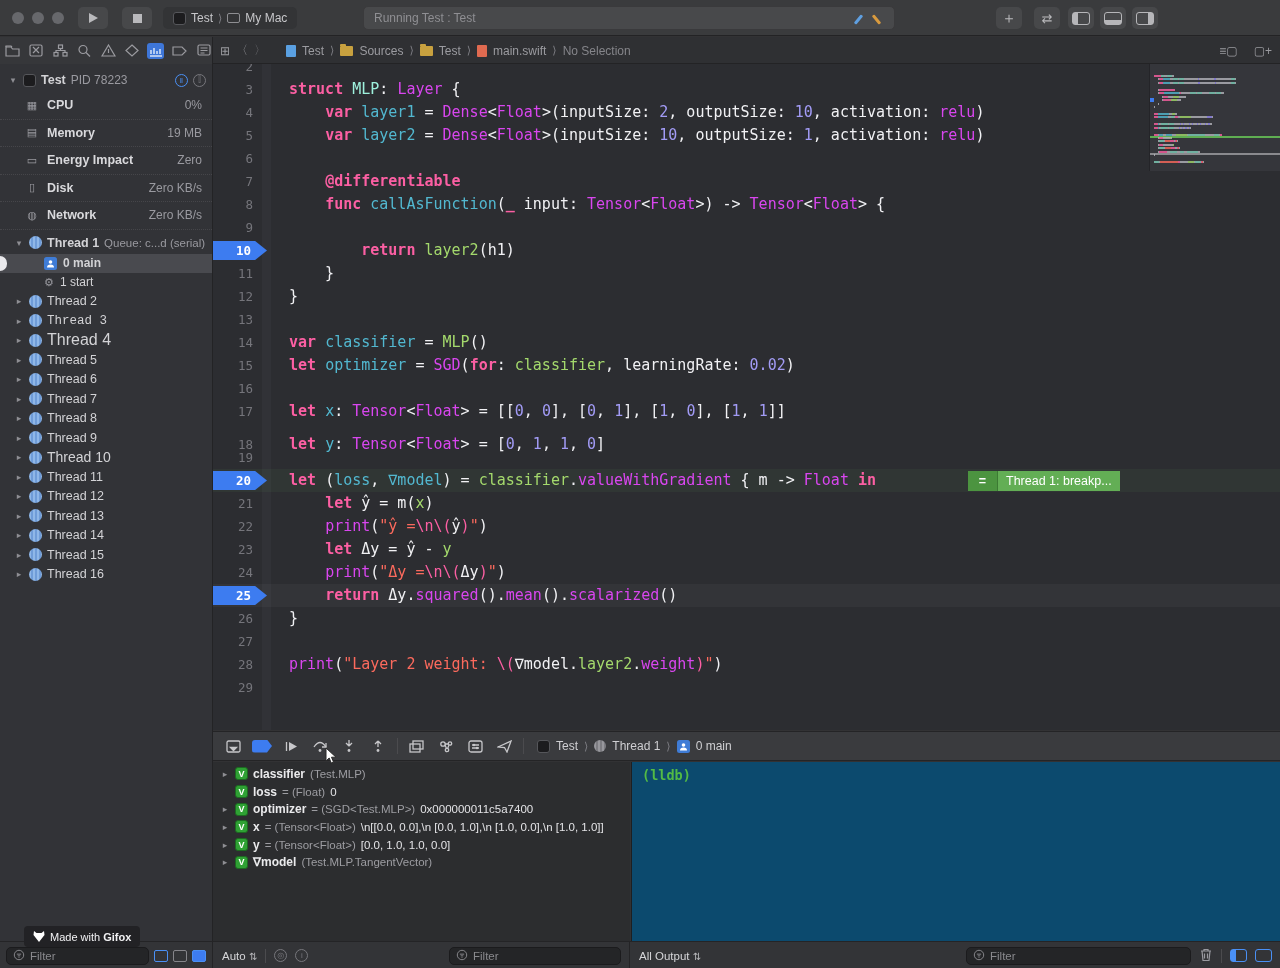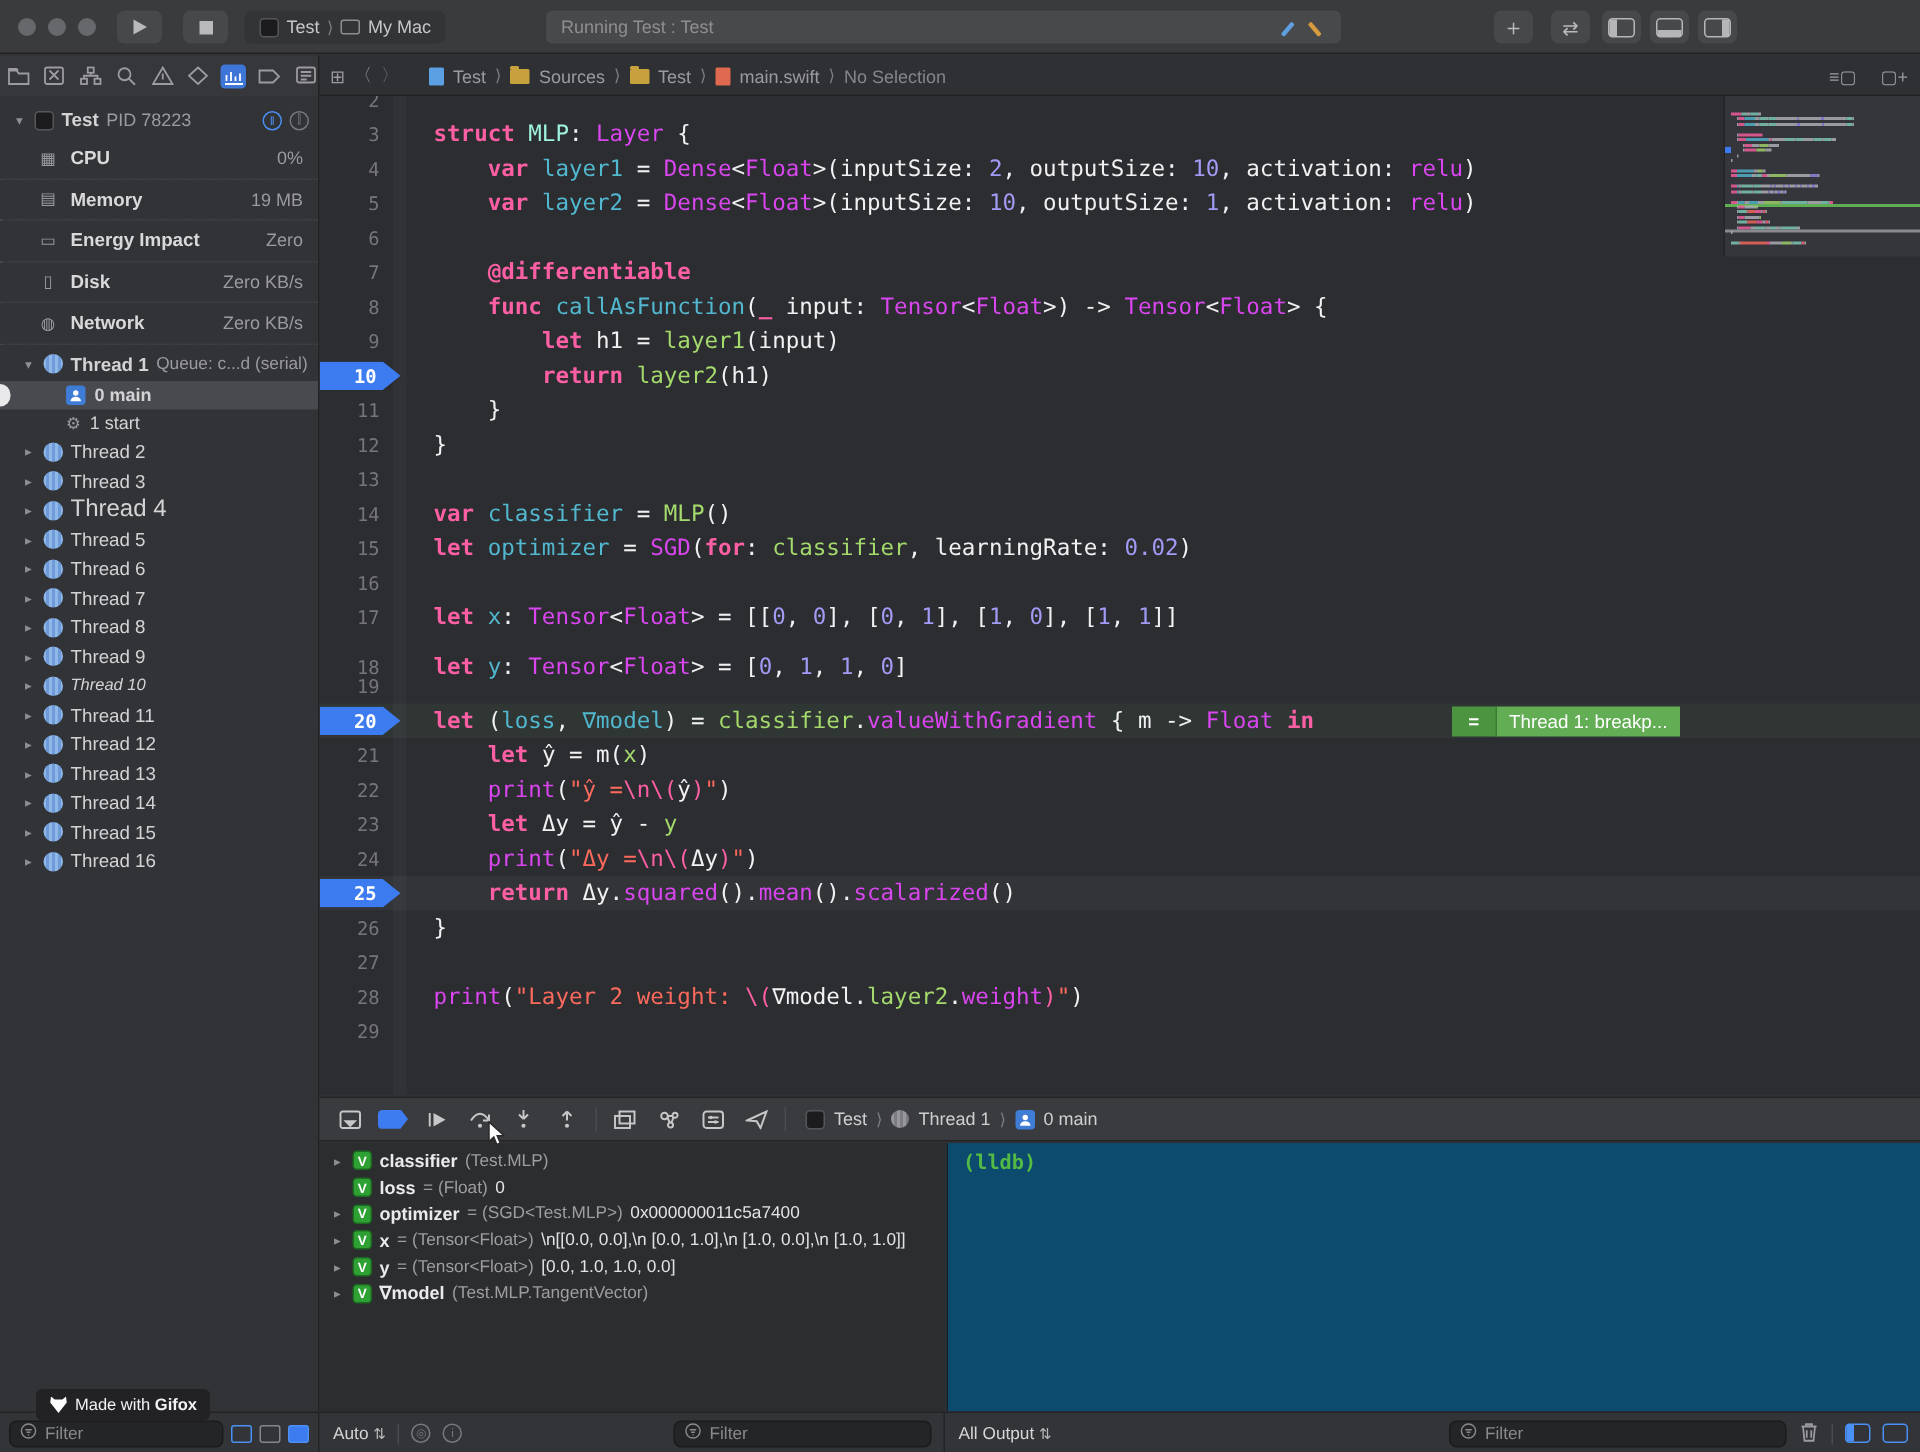--- a/index.html
+++ b/index.html
@@ -326,21 +326,21 @@
     </div>
   <div id="threads">
       <div class="thr-row">
         <span class="disc">▸</span>
         <span class="thread-circle"></span>
         <span style="font-size: 12.5px;">Thread 2</span>
       </div>
       <div class="thr-row">
         <span class="disc">▸</span>
         <span class="thread-circle"></span>
-        <span style="font-size: 12.5px;">Thread 3</span>
+        <span style="font-size: 12.5px; font-family: Liberation Mono, monospace;">Thread 3</span>
       </div>
       <div class="thr-row">
         <span class="disc">▸</span>
         <span class="thread-circle"></span>
         <span style="font-size: 16px;">Thread 4</span>
       </div>
       <div class="thr-row">
         <span class="disc">▸</span>
         <span class="thread-circle"></span>
         <span style="font-size: 12.5px;">Thread 5</span>
@@ -361,21 +361,21 @@
         <span style="font-size: 12.5px;">Thread 8</span>
       </div>
       <div class="thr-row">
         <span class="disc">▸</span>
         <span class="thread-circle"></span>
         <span style="font-size: 12.5px;">Thread 9</span>
       </div>
       <div class="thr-row">
         <span class="disc">▸</span>
         <span class="thread-circle"></span>
-        <span style="font-size: 11px; font-style: italic;">Thread 10</span>
+        <span style="font-size: 14px;">Thread 10</span>
       </div>
       <div class="thr-row">
         <span class="disc">▸</span>
         <span class="thread-circle"></span>
         <span style="font-size: 12.5px;">Thread 11</span>
       </div>
       <div class="thr-row">
         <span class="disc">▸</span>
         <span class="thread-circle"></span>
         <span style="font-size: 12.5px;">Thread 12</span>
@@ -429,21 +429,20 @@
       <div class="code-line" style="top: 106px;">
         <div class="lnum">7</div>
         <div class="codetext"><span class="c-p">    </span><span class="c-k">@differentiable</span></div>
       </div>
       <div class="code-line" style="top: 129px;">
         <div class="lnum">8</div>
         <div class="codetext"><span class="c-p">    </span><span class="c-k">func </span><span class="c-d">callAsFunction</span><span class="c-p">(</span><span class="c-k">_</span><span class="c-p"> input: </span><span class="c-t">Tensor</span><span class="c-p">&lt;</span><span class="c-t">Float</span><span class="c-p">&gt;) -&gt; </span><span class="c-t">Tensor</span><span class="c-p">&lt;</span><span class="c-t">Float</span><span class="c-p">&gt; {</span></div>
       </div>
       <div class="code-line" style="top: 152px;">
         <div class="lnum">9</div>
-        <div class="codetext"><span class="c-p">        </span><span class="c-k">let </span><span class="c-p">h1 = </span><span class="c-g">layer1</span><span class="c-p">(input)</span></div>
       </div>
       <div class="code-line" style="top: 175px;">
         <div class="bp">10</div>
         <div class="codetext"><span class="c-p">        </span><span class="c-k">return </span><span class="c-g">layer2</span><span class="c-p">(h1)</span></div>
       </div>
       <div class="code-line" style="top: 198px;">
         <div class="lnum">11</div>
         <div class="codetext"><span class="c-p">    }</span></div>
       </div>
       <div class="code-line" style="top: 221px;">

